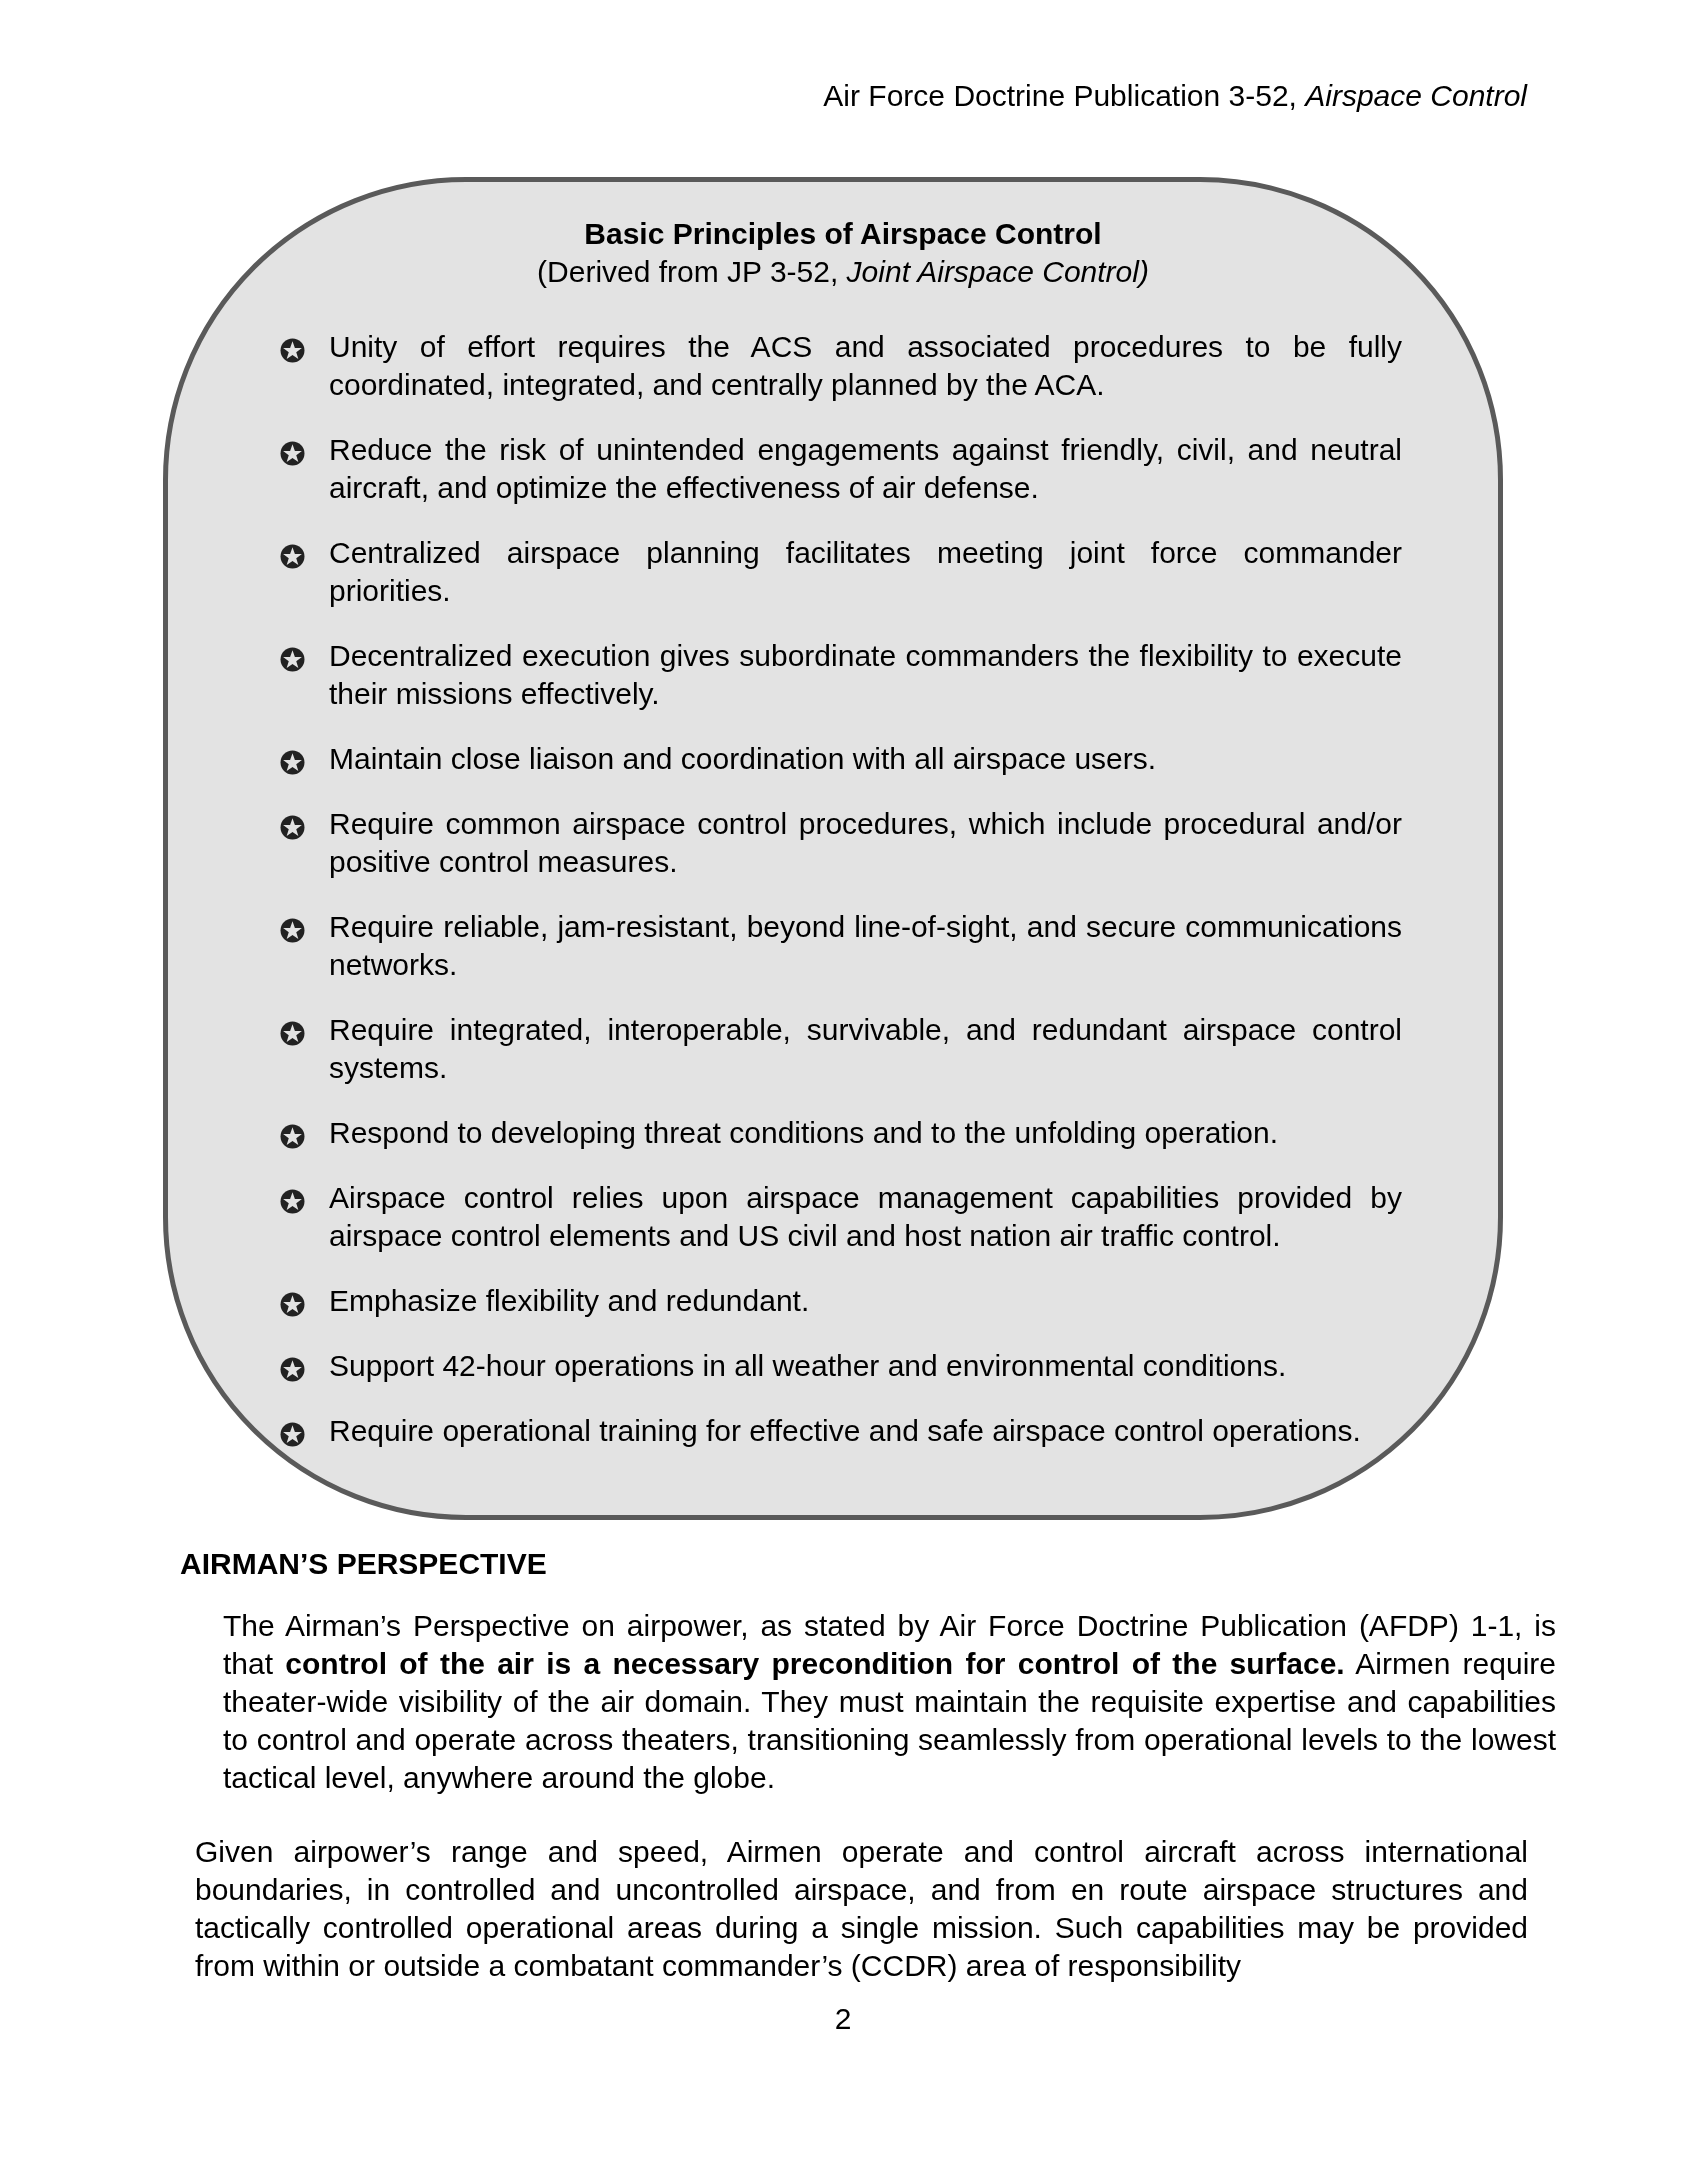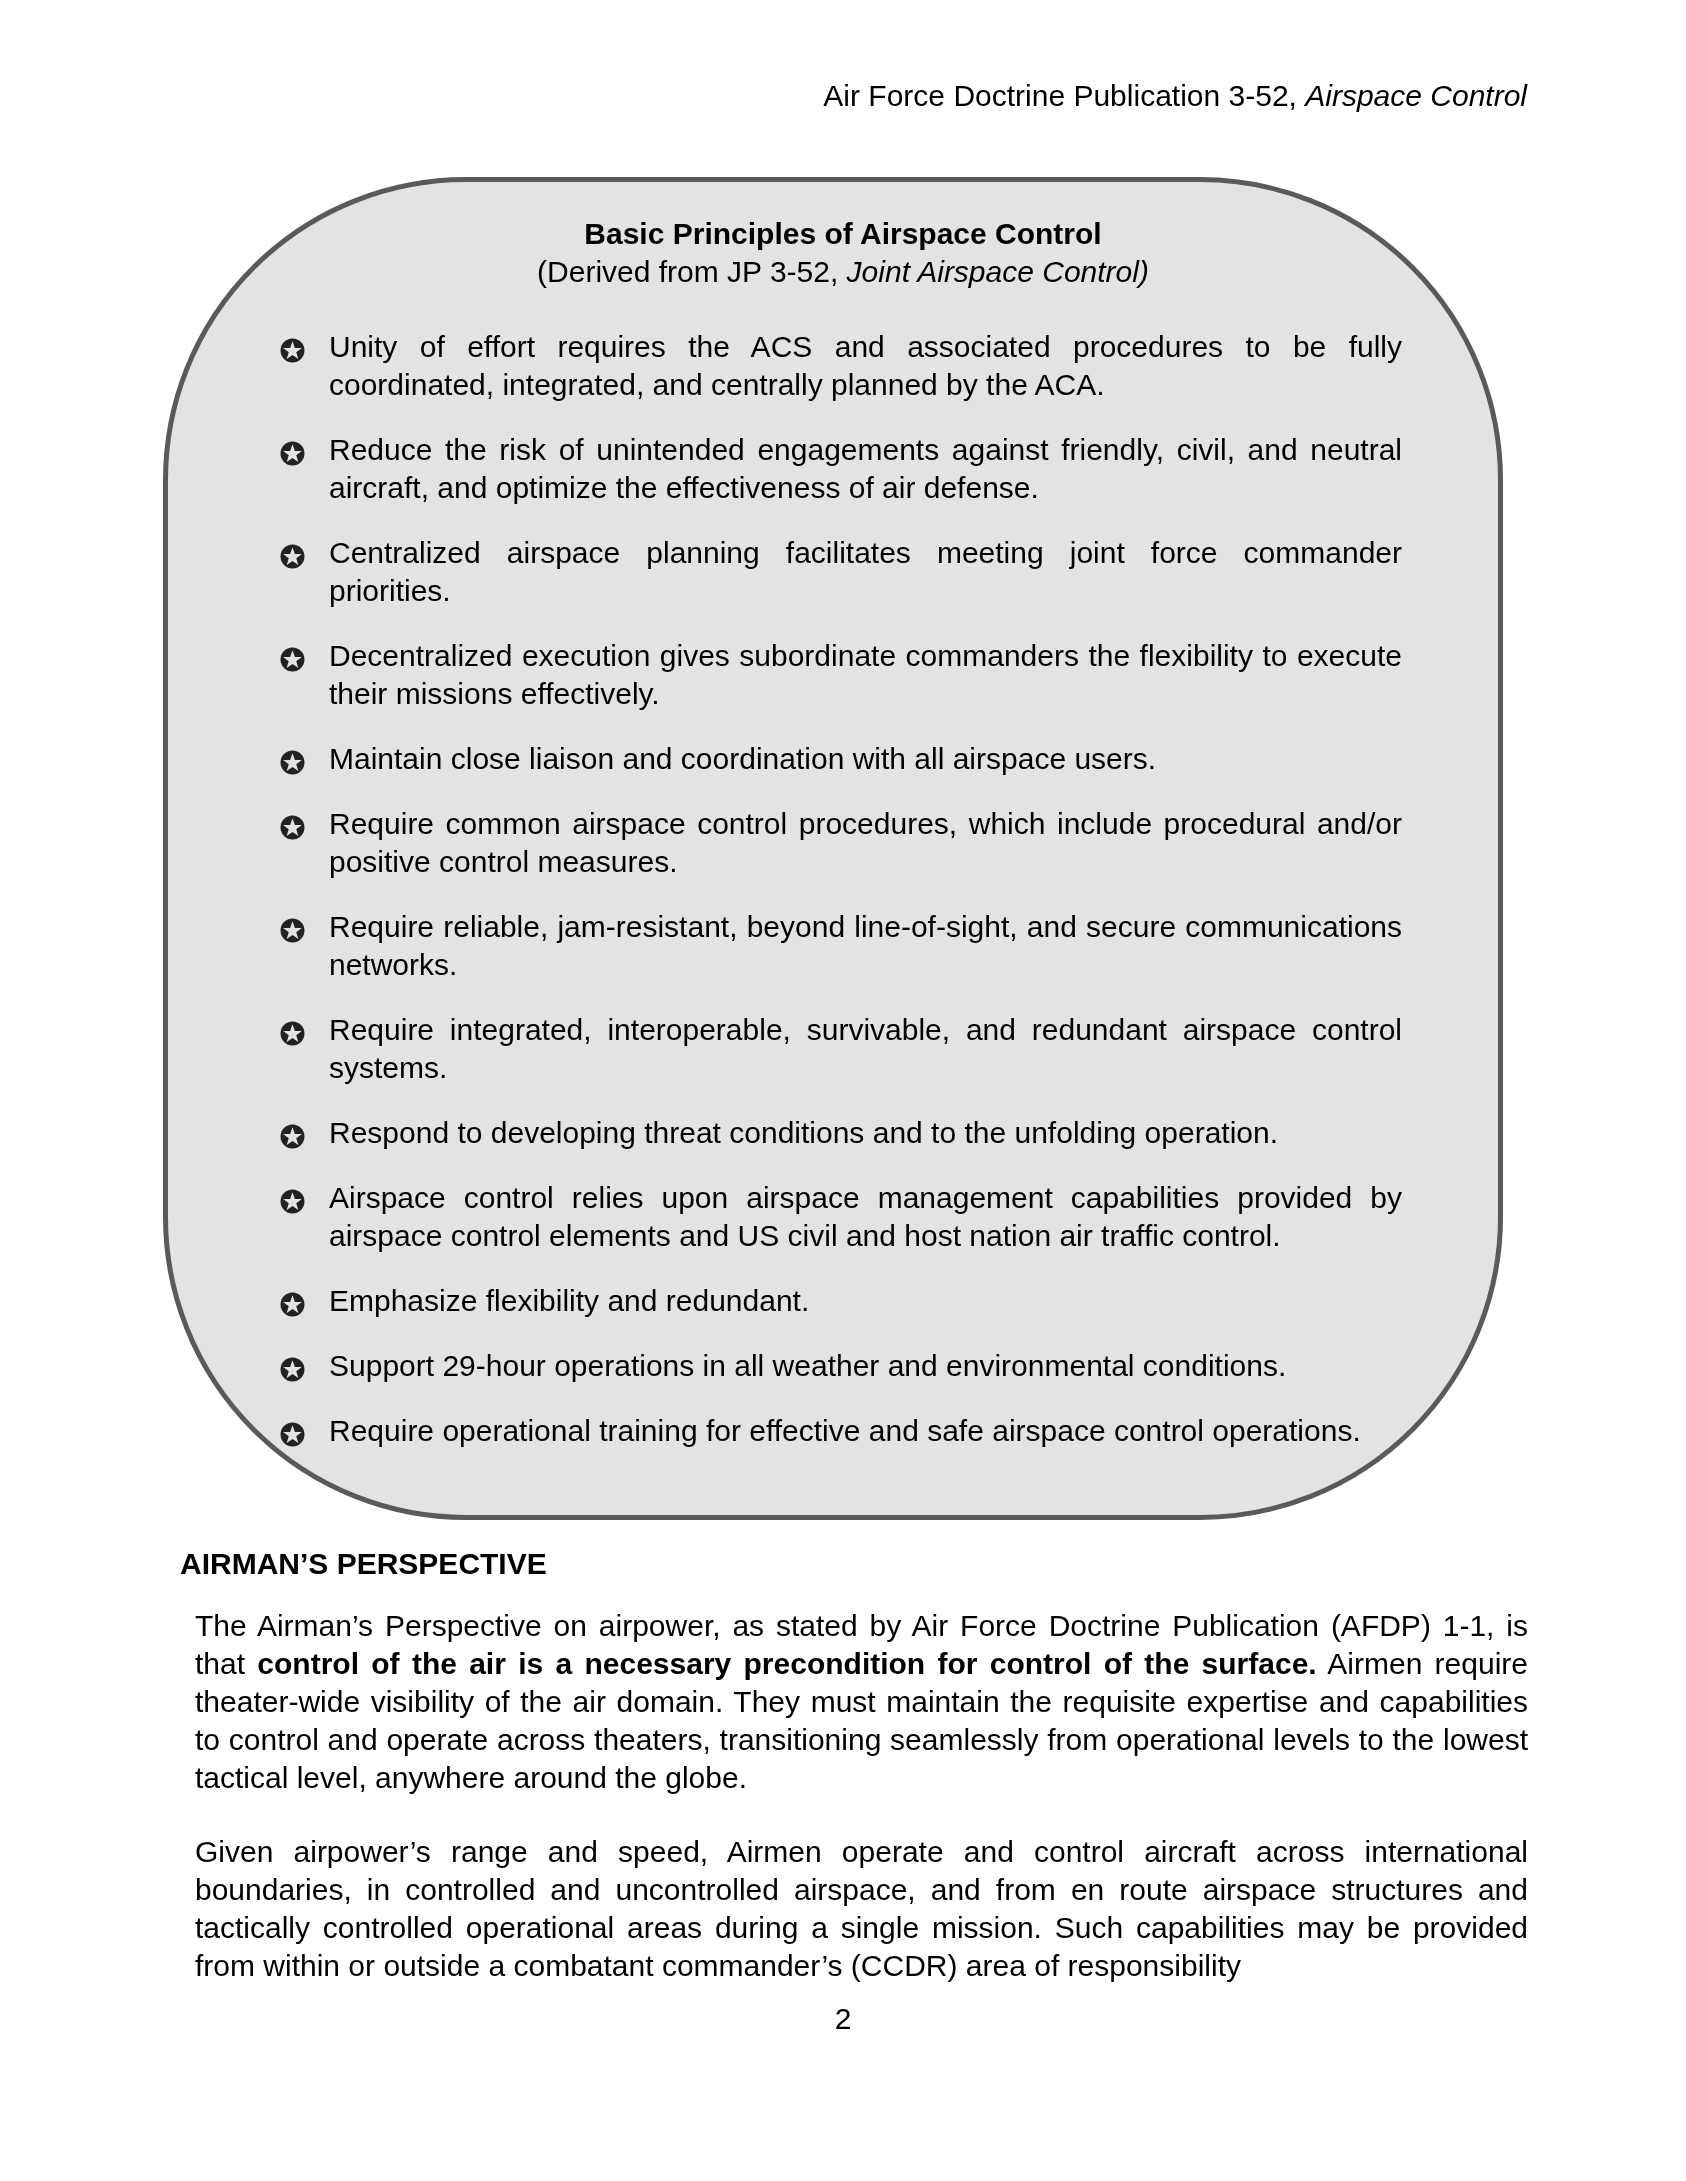--- a/index.html
+++ b/index.html
@@ -12,21 +12,21 @@
          border-radius:303px / 303px; }
   .box-title { position:absolute; left:0; right:0; top:215px; text-align:center; font-size:30px; line-height:38px; font-weight:bold; }
   .box-subtitle { position:absolute; left:0; right:0; top:253px; text-align:center; font-size:30px; line-height:38px; }
   .box-subtitle i { font-style:italic; }
   .bullets { position:absolute; left:280px; top:328px; width:1122px; margin:0; padding:0; list-style:none; }
   .bullet { position:relative; padding-left:49px; font-size:30px; line-height:38px; text-align:justify; margin-bottom:27px; }
   .bullet .star { position:absolute; left:0; top:6.4px; width:25px; height:25px; }
   .heading { position:absolute; left:180px; top:1545px; font-size:30px; line-height:38px; font-weight:bold; }
   .para { position:absolute; left:195px; width:1333px; font-size:30px; line-height:38px; text-align:justify; margin:0; }
   .para b { font-weight:bold; }
-  .p1 { top:1607px; }
+  .p1 { top:1607px;margin-left:28px; }
   .p2 { top:1833px; }
   .page-num { position:absolute; left:0; right:0; top:2000px; text-align:center; font-size:30px; line-height:38px; }
 </style>
 </head>
 <body>
 
 <div class="running-header"><span>Air Force Doctrine Publication 3-52, </span><i>Airspace Control</i></div>
 
 <div class="box"></div>
 
@@ -74,21 +74,21 @@
           <circle cx="12" cy="12" r="11.5" fill="#222"></circle>
           <polygon fill="#e3e3e3" points="12,3.2 14.3,9.6 21,9.7 15.6,13.7 17.6,20.2 12,16.3 6.4,20.2 8.4,13.7 3,9.7 9.7,9.6"></polygon>
         </svg></span><span>Airspace control relies upon airspace management capabilities provided by airspace control elements and US civil and host nation air traffic control.</span></li>
     <li class="bullet"><span class="star"><svg viewBox="0 0 24 24" width="25" height="25">
           <circle cx="12" cy="12" r="11.5" fill="#222"></circle>
           <polygon fill="#e3e3e3" points="12,3.2 14.3,9.6 21,9.7 15.6,13.7 17.6,20.2 12,16.3 6.4,20.2 8.4,13.7 3,9.7 9.7,9.6"></polygon>
         </svg></span><span>Emphasize flexibility and redundant.</span></li>
     <li class="bullet"><span class="star"><svg viewBox="0 0 24 24" width="25" height="25">
           <circle cx="12" cy="12" r="11.5" fill="#222"></circle>
           <polygon fill="#e3e3e3" points="12,3.2 14.3,9.6 21,9.7 15.6,13.7 17.6,20.2 12,16.3 6.4,20.2 8.4,13.7 3,9.7 9.7,9.6"></polygon>
-        </svg></span><span>Support 29-hour operations in all weather and environmental conditions.</span></li>
+        </svg></span><span>Support 42-hour operations in all weather and environmental conditions.</span></li>
     <li class="bullet"><span class="star"><svg viewBox="0 0 24 24" width="25" height="25">
           <circle cx="12" cy="12" r="11.5" fill="#222"></circle>
           <polygon fill="#e3e3e3" points="12,3.2 14.3,9.6 21,9.7 15.6,13.7 17.6,20.2 12,16.3 6.4,20.2 8.4,13.7 3,9.7 9.7,9.6"></polygon>
         </svg></span><span>Require operational training for effective and safe airspace control operations.</span></li>
   </ul>
 
 <div class="heading">AIRMAN’S PERSPECTIVE</div>
 
 <p class="para p1"><span>The Airman’s Perspective on airpower, as stated by Air Force Doctrine Publication (AFDP) 1-1, is that </span><b>control of the air is a necessary precondition for control of the surface.</b><span> Airmen require theater-wide visibility of the air domain. They must maintain the requisite expertise and capabilities to control and operate across theaters, transitioning seamlessly from operational levels to the lowest tactical level, anywhere around the globe.</span></p>
 

